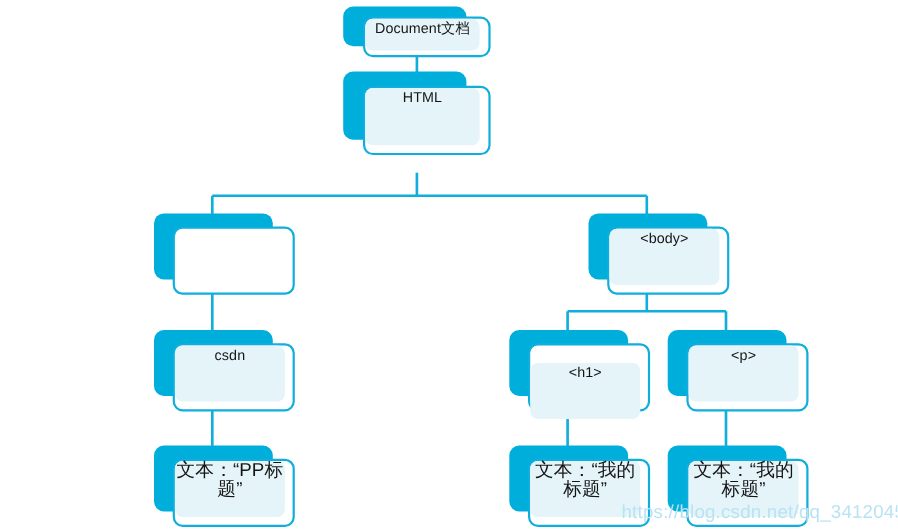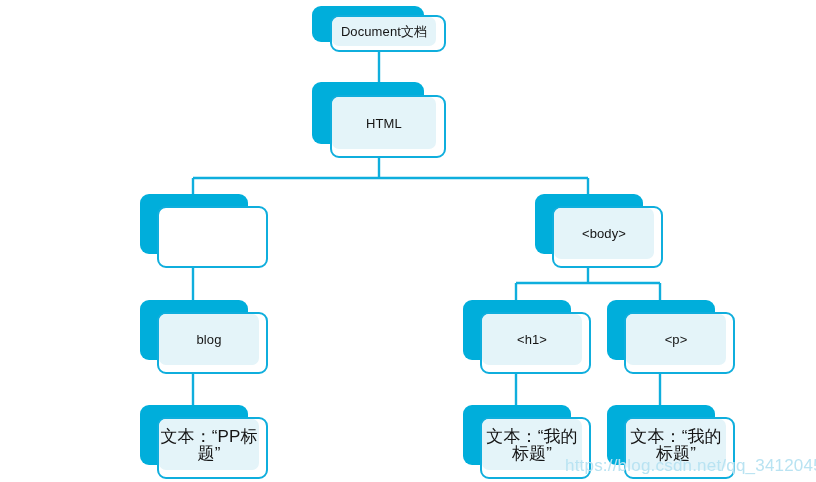--- a/index.html
+++ b/index.html
@@ -46,21 +46,20 @@
     border: 2px solid #0faedd;
     box-sizing: border-box;
   }
   
   .node .fill {
     position: absolute;
     border-radius: 7px;
     background: #e4f4f9;
     box-sizing: border-box;
     display: flex;
-    align-items: center;
     justify-content: center;
   }
   .node .label {
     color: #151515;
     font-size: 13px;
     line-height: 17px;
     text-align: center;
     white-space: pre-line;
     letter-spacing: 0.1px;
   }
@@ -104,21 +103,21 @@
   </svg>
 
   <div class="node" style="left:312px; top:6px; width:134px; height:46px;">
     <div class="shadow" style="width:112px; height:36px;"></div>
     <div class="card" style="left:18px; top:9px; width:116px; height:37px;"></div>
     <div class="fill" style="left:20px; top:11px; width:104px; height:29px;">
       <span class="label">Document文档</span>
     </div>
   </div>
 
-  <div class="node" style="left:312px; top:82px; width:134px; height:76px;">
+  <div class="node" style="left:312px; top:65px; width:134px; height:76px;">
     <div class="shadow" style="width:112px; height:62px;"></div>
     <div class="card" style="left:18px; top:13px; width:116px; height:63px;"></div>
     <div class="fill" style="left:20px; top:15px; width:104px; height:52px;">
       <span class="label">HTML</span>
     </div>
   </div>
 
   <div class="node" style="left:140px; top:194px; width:128px; height:74px;">
     <div class="shadow" style="width:108px; height:60px;"></div>
     <div class="card" style="left:17px; top:12px; width:111px; height:62px;"></div>
@@ -129,28 +128,28 @@
     <div class="card" style="left:17px; top:12px; width:111px; height:62px;"></div>
     <div class="fill" style="left:19px; top:14px; width:100px; height:51px;">
       <span class="label">&lt;body&gt;</span>
     </div>
   </div>
 
   <div class="node" style="left:140px; top:300px; width:128px; height:74px;">
     <div class="shadow" style="width:108px; height:60px;"></div>
     <div class="card" style="left:17px; top:12px; width:111px; height:62px;"></div>
     <div class="fill" style="left:19px; top:14px; width:100px; height:51px;">
-      <span class="label">blog</span>
+      <span class="label">csdn</span>
     </div>
   </div>
 
   <div class="node" style="left:463px; top:300px; width:128px; height:74px;">
     <div class="shadow" style="width:108px; height:60px;"></div>
     <div class="card" style="left:17px; top:12px; width:111px; height:62px;"></div>
-    <div class="fill" style="left:19px; top:14px; width:100px; height:51px;">
+    <div class="fill" style="left:19px; top:30px; width:100px; height:51px;">
       <span class="label">&lt;h1&gt;</span>
     </div>
   </div>
 
   <div class="node" style="left:607px; top:300px; width:128px; height:74px;">
     <div class="shadow" style="width:108px; height:60px;"></div>
     <div class="card" style="left:17px; top:12px; width:111px; height:62px;"></div>
     <div class="fill" style="left:19px; top:14px; width:100px; height:51px;">
       <span class="label">&lt;p&gt;</span>
     </div>

